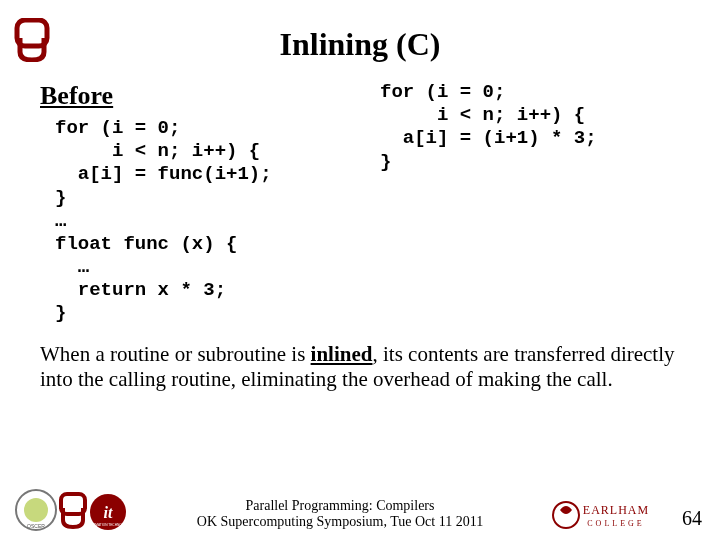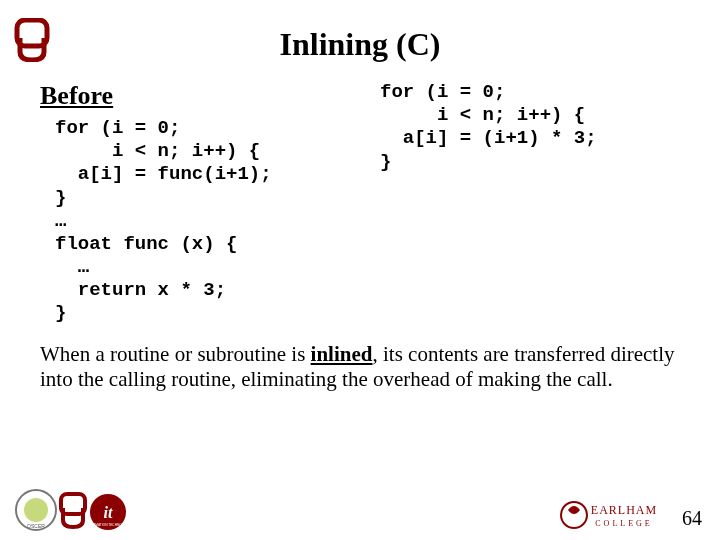--- a/index.html
+++ b/index.html
@@ -83,21 +83,21 @@
   .footer-text {
     text-align: center;
     font-size: 14px;
     line-height: 1.15;
     flex: 1;
     margin-bottom: 2px;
   }
   .footer-right {
     display: flex;
     align-items: flex-end;
-    gap: 12px;
+    gap: 20px;
   }
   .page-num {
     font-size: 20px;
     margin-bottom: 2px;
   }
   
   .logo-box {
     display: inline-block;
     border-radius: 3px;
   }
@@ -153,20 +153,24 @@
         <path d="M5 16 v12 q0 7 10 7 q10 0 10 -7 v-12" fill="none" stroke="#8B0000" stroke-width="4"></path>
       </svg>
 
       <svg class="logo-box" width="40" height="40" viewBox="0 0 40 40">
         <circle cx="20" cy="20" r="18" fill="#8B0000"></circle>
         <text x="20" y="26" font-size="16" font-style="italic" font-weight="bold" text-anchor="middle" fill="#fff" font-family="Georgia">it</text>
         <text x="20" y="34" font-size="3.2" text-anchor="middle" fill="#fff" font-family="Arial">INFORMATION TECHNOLOGY</text>
       </svg>
     </div>
 
+    <div class="footer-text">
+      <div>Parallel Programming: Compilers</div>
+      <div>OK Supercomputing Symposium, Tue Oct 11 2011</div>
+    </div>
 
     <div class="footer-right">
 
       <svg class="logo-box" width="110" height="34" viewBox="0 0 110 34">
         <circle cx="14" cy="17" r="13" fill="none" stroke="#8B0000" stroke-width="2"></circle>
         <path d="M8 12 Q14 4 20 12 Q14 20 8 12" fill="#8B0000"></path>
         <text x="64" y="16" font-size="12" font-family="Georgia" fill="#8B0000" text-anchor="middle" letter-spacing="1">EARLHAM</text>
         <text x="64" y="28" font-size="8" font-family="Georgia" fill="#8B0000" text-anchor="middle" letter-spacing="3">COLLEGE</text>
       </svg>
       <div class="page-num">64</div>

